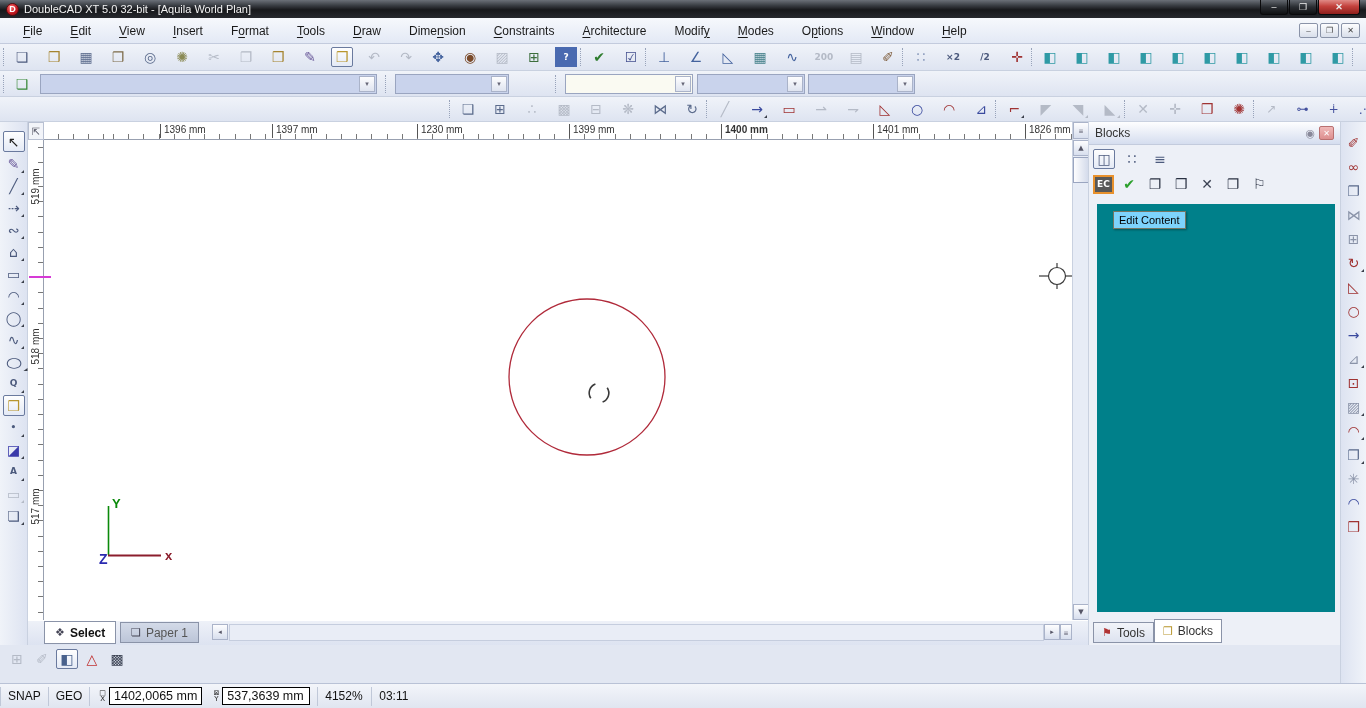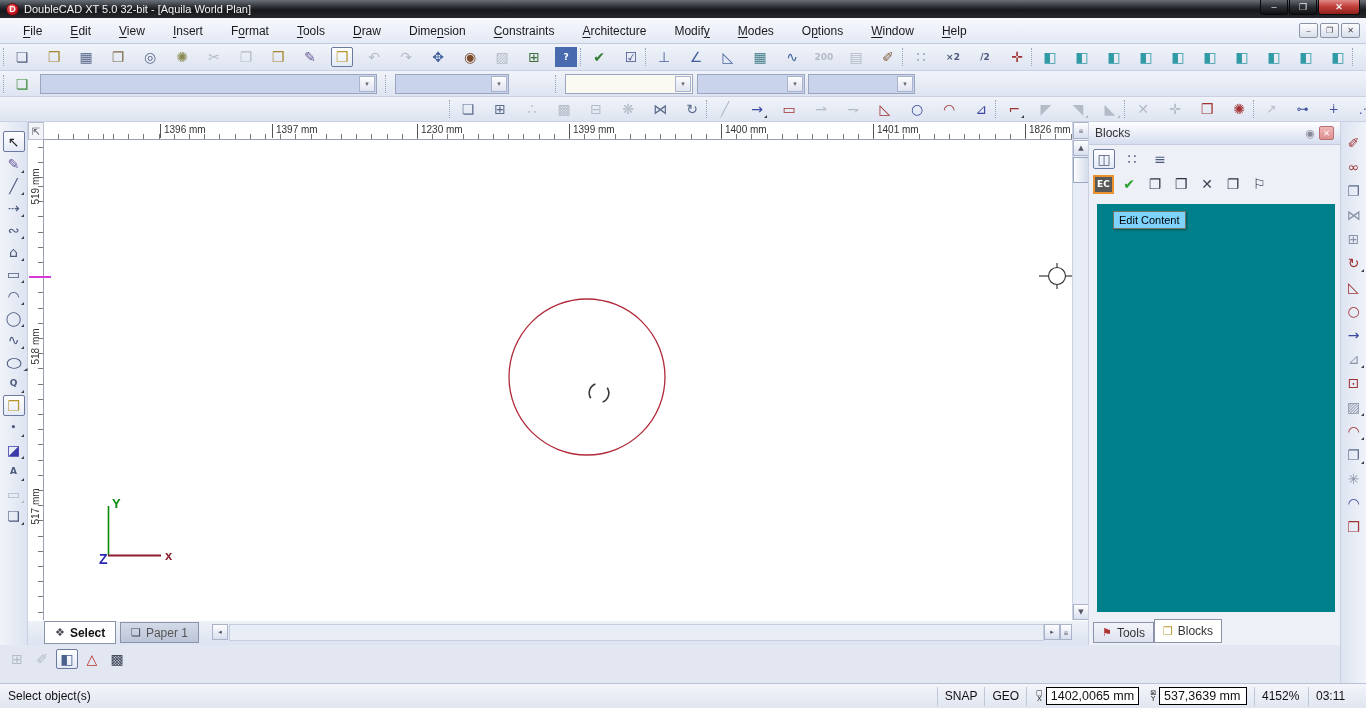--- a/index.html
+++ b/index.html
@@ -297,21 +297,21 @@
     </div>
 
   <div id="corner">⇱</div>
 
   <div id="hruler">
     <div class="minor"></div>
   <span class="rlabel" style="left: 69px; margin-left: 47px;">1396 mm</span>
       <span class="rlabel" style="left: 221px; margin-left: 7px;">1397 mm</span>
       <span class="rlabel" style="left: 373px;">1230 mm</span>
       <span class="rlabel" style="left: 525px;">1399 mm</span>
-      <span class="rlabel" style="left: 677px;">1400 mm</span>
+      <span class="rlabel" style="left: 677px; font-weight: bold;">1400 mm</span>
       <span class="rlabel" style="left: 829px;">1401 mm</span>
       <span class="rlabel" style="left: 981px;">1826 mm</span>
     </div>
 
   <div id="vruler">
     <div class="minor"></div>
   <span class="vlabel" style="top: 40px;">519 mm</span>
       <span class="vlabel" style="top: 200px;">518 mm</span>
       <span class="vlabel" style="top: 360px;">517 mm</span>
     </div>
@@ -419,21 +419,20 @@
       <span class="icon" style="color: rgb(160, 51, 51);">⊡</span>
       <span class="icon fly" style="color: rgb(138, 147, 168);">▨</span>
       <span class="icon fly" style="color: rgb(160, 51, 51);">◠</span>
       <span class="icon fly" style="color: rgb(91, 107, 140);">❐</span>
       <span class="icon" style="color: rgb(138, 147, 168);">✳</span>
       <span class="icon" style="color: rgb(58, 74, 158);">◠</span>
       <span class="icon" style="color: rgb(160, 51, 51);">❒</span>
     </div>
 
   <div id="statusbar">
-    <span class="smsg">Select object(s)</span>
     <span class="sseg">SNAP</span>
     <span class="sseg">GEO</span>
     <span class="sseg">
       <span class="xyic">
         <span>□</span>
         <span>X</span>
       </span>
       <span class="coordbox">1402,0065 mm</span>
     </span>
     <span class="sseg" style="border-left:none;padding-left:2px">

